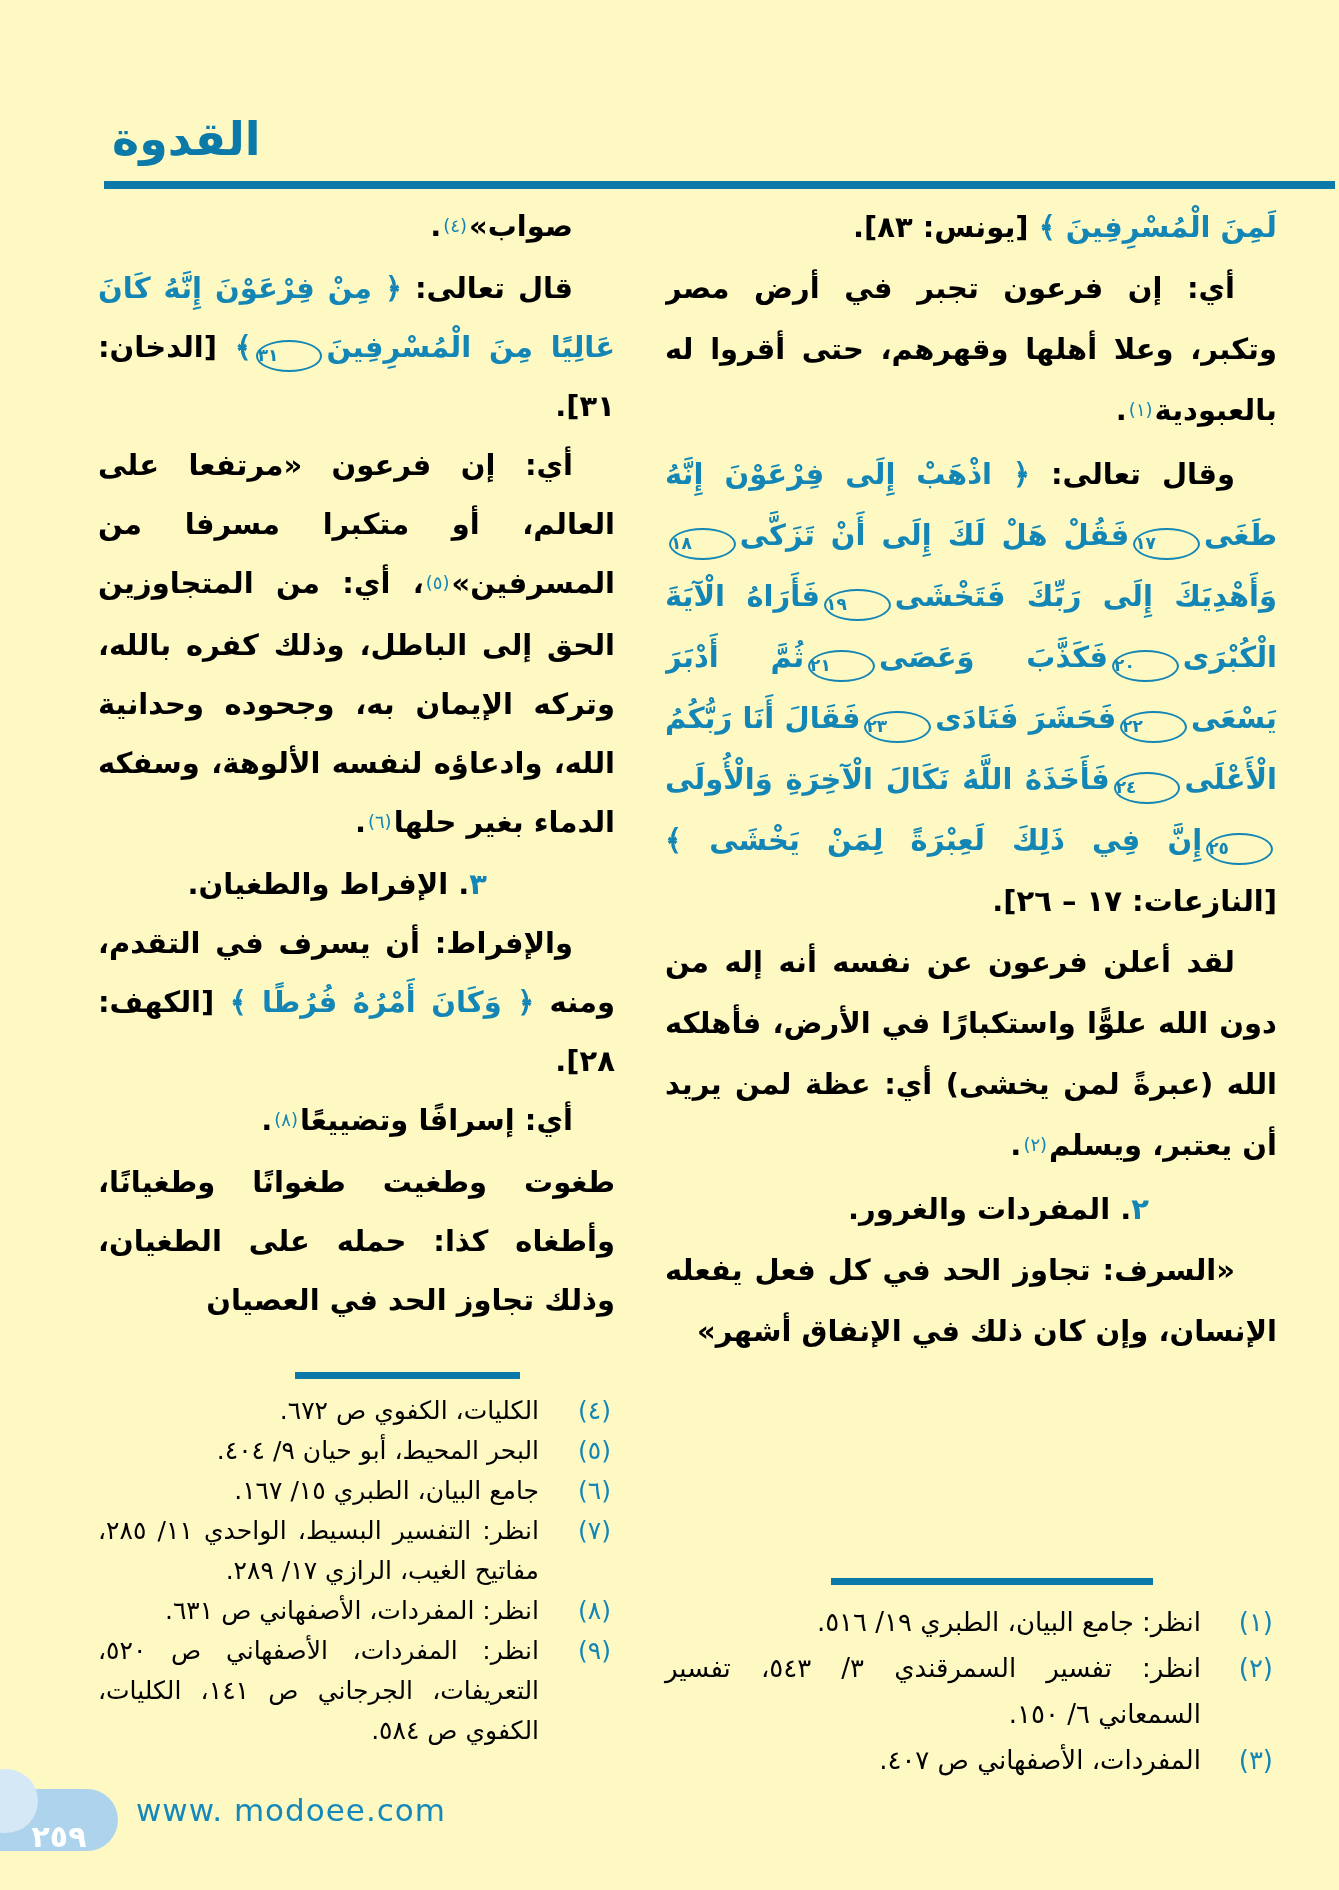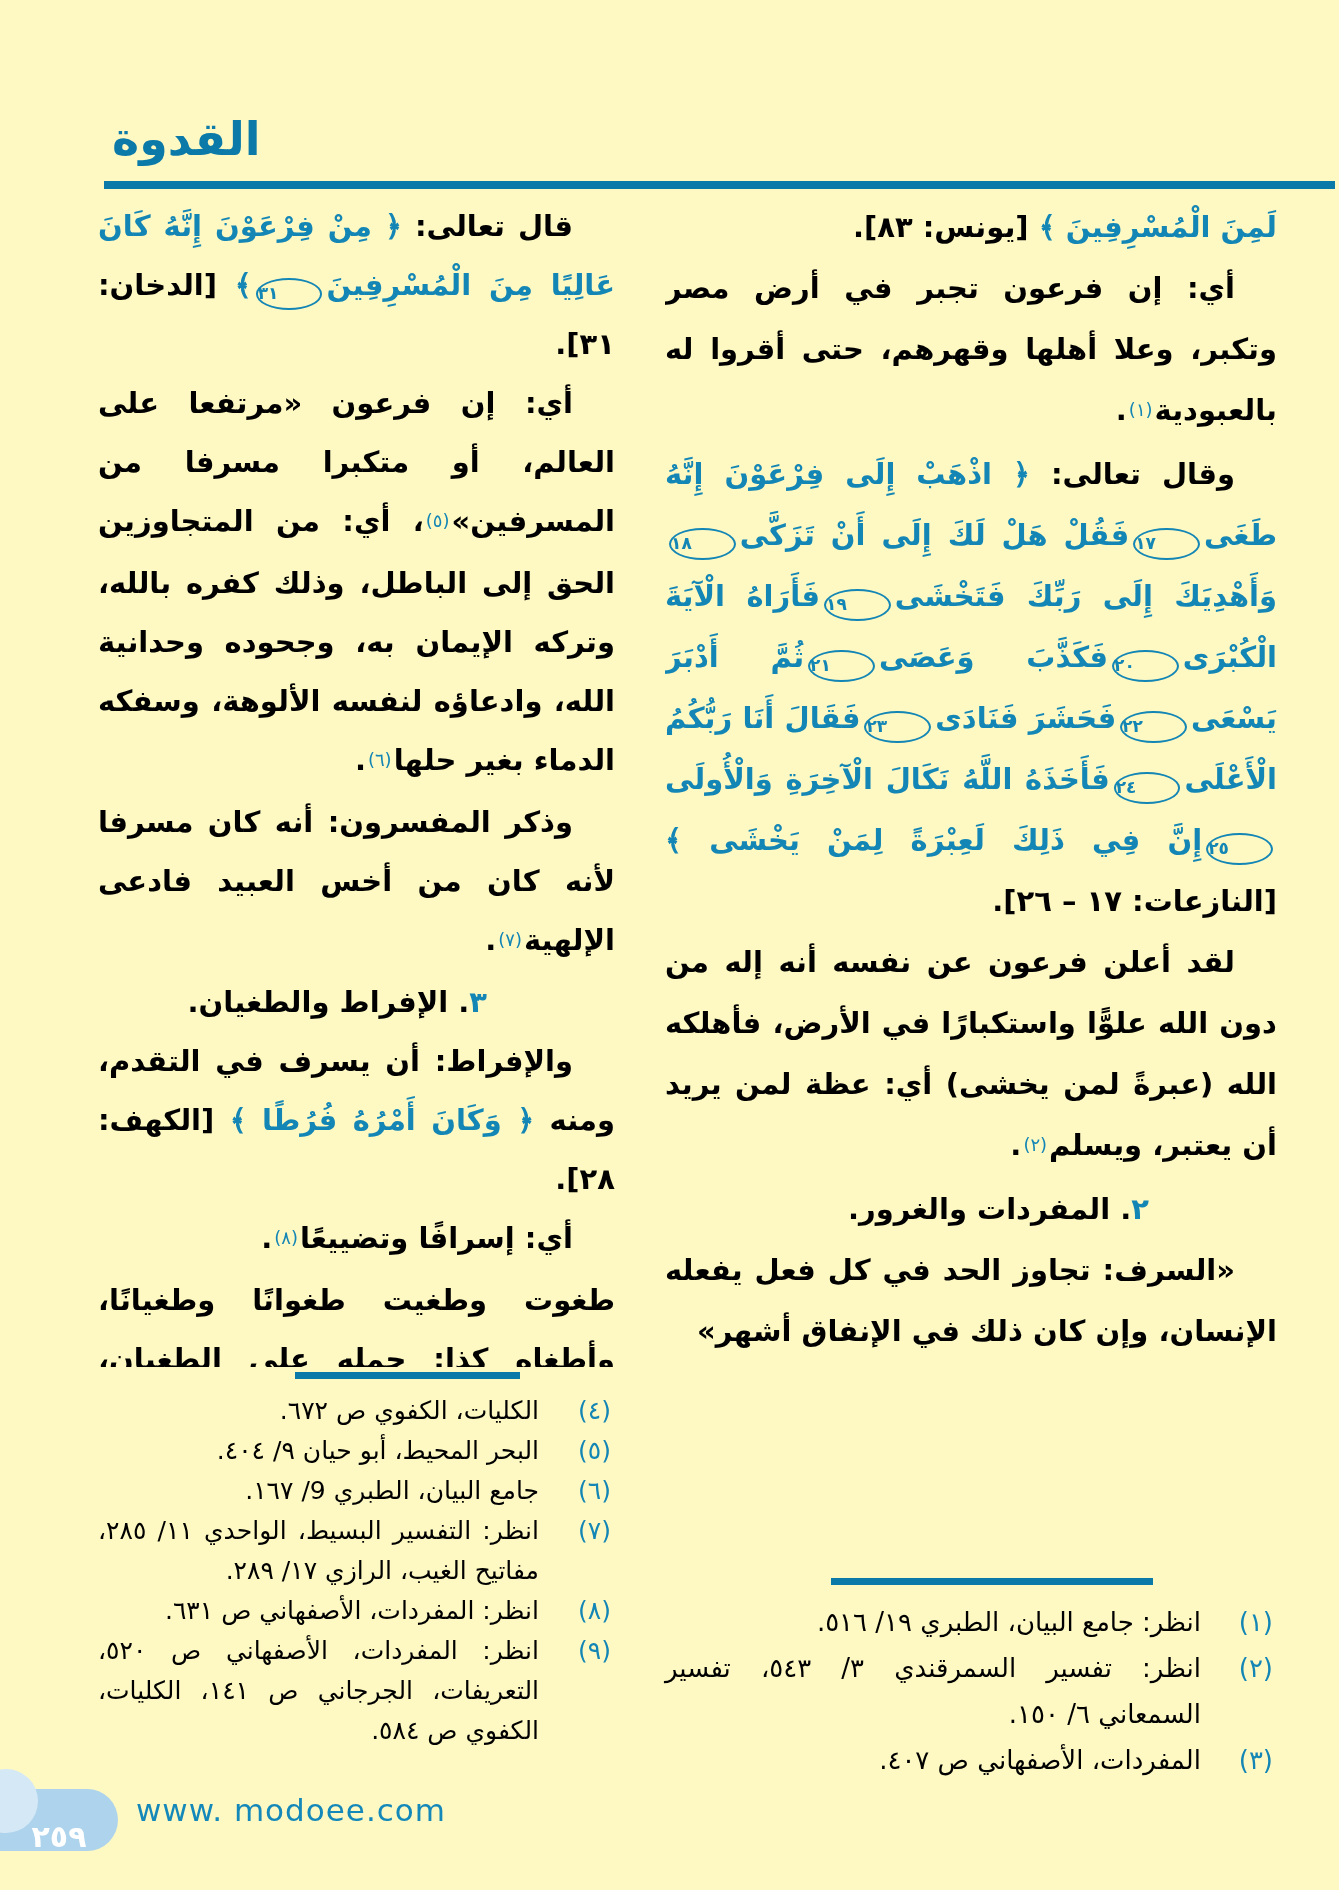--- a/index.html
+++ b/index.html
@@ -68,23 +68,23 @@
     <p class="para flush"><span class="seg-q">لَمِنَ الْمُسْرِفِينَ ﴾</span><span class="seg-t"> [يونس: ٨٣].</span></p>
     <p class="para"><span class="seg-t">أي: إن فرعون تجبر في أرض مصر وتكبر، وعلا أهلها وقهرهم، حتى أقروا له بالعبودية</span><sup class="seg-s">(١)</sup><span class="seg-t">.</span></p>
     <p class="para"><span class="seg-t">وقال تعالى: </span><span class="seg-q">﴿ اذْهَبْ إِلَى فِرْعَوْنَ إِنَّهُ طَغَى</span><span class="seg-a">١٧</span><span class="seg-q">فَقُلْ هَلْ لَكَ إِلَى أَنْ تَزَكَّى</span><span class="seg-a">١٨</span><span class="seg-q">وَأَهْدِيَكَ إِلَى رَبِّكَ فَتَخْشَى</span><span class="seg-a">١٩</span><span class="seg-q">فَأَرَاهُ الْآيَةَ الْكُبْرَى</span><span class="seg-a">٢٠</span><span class="seg-q">فَكَذَّبَ وَعَصَى</span><span class="seg-a">٢١</span><span class="seg-q">ثُمَّ أَدْبَرَ يَسْعَى</span><span class="seg-a">٢٢</span><span class="seg-q">فَحَشَرَ فَنَادَى</span><span class="seg-a">٢٣</span><span class="seg-q">فَقَالَ أَنَا رَبُّكُمُ الْأَعْلَى</span><span class="seg-a">٢٤</span><span class="seg-q">فَأَخَذَهُ اللَّهُ نَكَالَ الْآخِرَةِ وَالْأُولَى</span><span class="seg-a">٢٥</span><span class="seg-q">إِنَّ فِي ذَلِكَ لَعِبْرَةً لِمَنْ يَخْشَى ﴾</span><span class="seg-t"> [النازعات: ١٧ – ٢٦].</span></p>
     <p class="para"><span class="seg-t">لقد أعلن فرعون عن نفسه أنه إله من دون الله علوًّا واستكبارًا في الأرض، فأهلكه الله (عبرةً لمن يخشى) أي: عظة لمن يريد أن يعتبر، ويسلم</span><sup class="seg-s">(٢)</sup><span class="seg-t">.</span></p>
     <p class="para heading"><span class="seg-n">٢</span><span class="seg-t">. المفردات والغرور.</span></p>
     <p class="para"><span class="seg-t">«السرف: تجاوز الحد في كل فعل يفعله الإنسان، وإن كان ذلك في الإنفاق أشهر»</span></p>
 
   </div>
 
   <div class="column" id="col-left">
+    <p class="para"><span class="seg-t">صواب»</span><sup class="seg-s">(٤)</sup><span class="seg-t">.</span></p>
     <p class="para"><span class="seg-t">قال تعالى: </span><span class="seg-q">﴿ مِنْ فِرْعَوْنَ إِنَّهُ كَانَ عَالِيًا مِنَ الْمُسْرِفِينَ</span><span class="seg-a">٣١</span><span class="seg-q">﴾</span><span class="seg-t"> [الدخان: ٣١].</span></p>
     <p class="para"><span class="seg-t">أي: إن فرعون «مرتفعا على العالم، أو متكبرا مسرفا من المسرفين»</span><sup class="seg-s">(٥)</sup><span class="seg-t">، أي: من المتجاوزين الحق إلى الباطل، وذلك كفره بالله، وتركه الإيمان به، وجحوده وحدانية الله، وادعاؤه لنفسه الألوهة، وسفكه الدماء بغير حلها</span><sup class="seg-s">(٦)</sup><span class="seg-t">.</span></p>
-    <p class="para"><span class="seg-t">وذكر المفسرون: أنه كان مسرفا لأنه كان من أخس العبيد فادعى الإلهية</span><sup class="seg-s">(٧)</sup><span class="seg-t">.</span></p>
     <p class="para heading"><span class="seg-n">٣</span><span class="seg-t">. الإفراط والطغيان.</span></p>
     <p class="para"><span class="seg-t">والإفراط: أن يسرف في التقدم، ومنه </span><span class="seg-q">﴿ وَكَانَ أَمْرُهُ فُرُطًا ﴾</span><span class="seg-t"> [الكهف: ٢٨].</span></p>
     <p class="para"><span class="seg-t">أي: إسرافًا وتضييعًا</span><sup class="seg-s">(٨)</sup><span class="seg-t">.</span></p>
     <p class="para flush"><span class="seg-t">طغوت وطغيت طغوانًا وطغيانًا، وأطغاه كذا: حمله على الطغيان، وذلك تجاوز الحد في العصيان</span></p>
 
   </div>
 
   <div class="fn-section" id="fn-right">
     <div class="fn-sep"></div>
     <div>
@@ -92,21 +92,21 @@
         <p class="footnote"><span class="fn-marker">(٢)</span><span>انظر: تفسير السمرقندي ٣/ ٥٤٣، تفسير السمعاني ٦/ ١٥٠.</span></p>
         <p class="footnote"><span class="fn-marker">(٣)</span><span>المفردات، الأصفهاني ص ٤٠٧.</span></p>
       </div>
   </div>
 
   <div class="fn-section" id="fn-left">
     <div class="fn-sep"></div>
     <div>
         <p class="footnote"><span class="fn-marker">(٤)</span><span>الكليات، الكفوي ص ٦٧٢.</span></p>
         <p class="footnote"><span class="fn-marker">(٥)</span><span>البحر المحيط، أبو حيان ٩/ ٤٠٤.</span></p>
-        <p class="footnote"><span class="fn-marker">(٦)</span><span>جامع البيان، الطبري 9/ ١٦٧.</span></p>
+        <p class="footnote"><span class="fn-marker">(٦)</span><span>جامع البيان، الطبري ١٥/ ١٦٧.</span></p>
         <p class="footnote"><span class="fn-marker">(٧)</span><span>انظر: التفسير البسيط، الواحدي ١١/ ٢٨٥، مفاتيح الغيب، الرازي ١٧/ ٢٨٩.</span></p>
         <p class="footnote"><span class="fn-marker">(٨)</span><span>انظر: المفردات، الأصفهاني ص ٦٣١.</span></p>
         <p class="footnote"><span class="fn-marker">(٩)</span><span>انظر: المفردات، الأصفهاني ص ٥٢٠، التعريفات، الجرجاني ص ١٤١، الكليات، الكفوي ص ٥٨٤.</span></p>
       </div>
   </div>
 
   <div class="page-badge">
     <div class="page-number">٢٥٩</div>
   </div>
   <div class="site-url">www. modoee.com</div>

